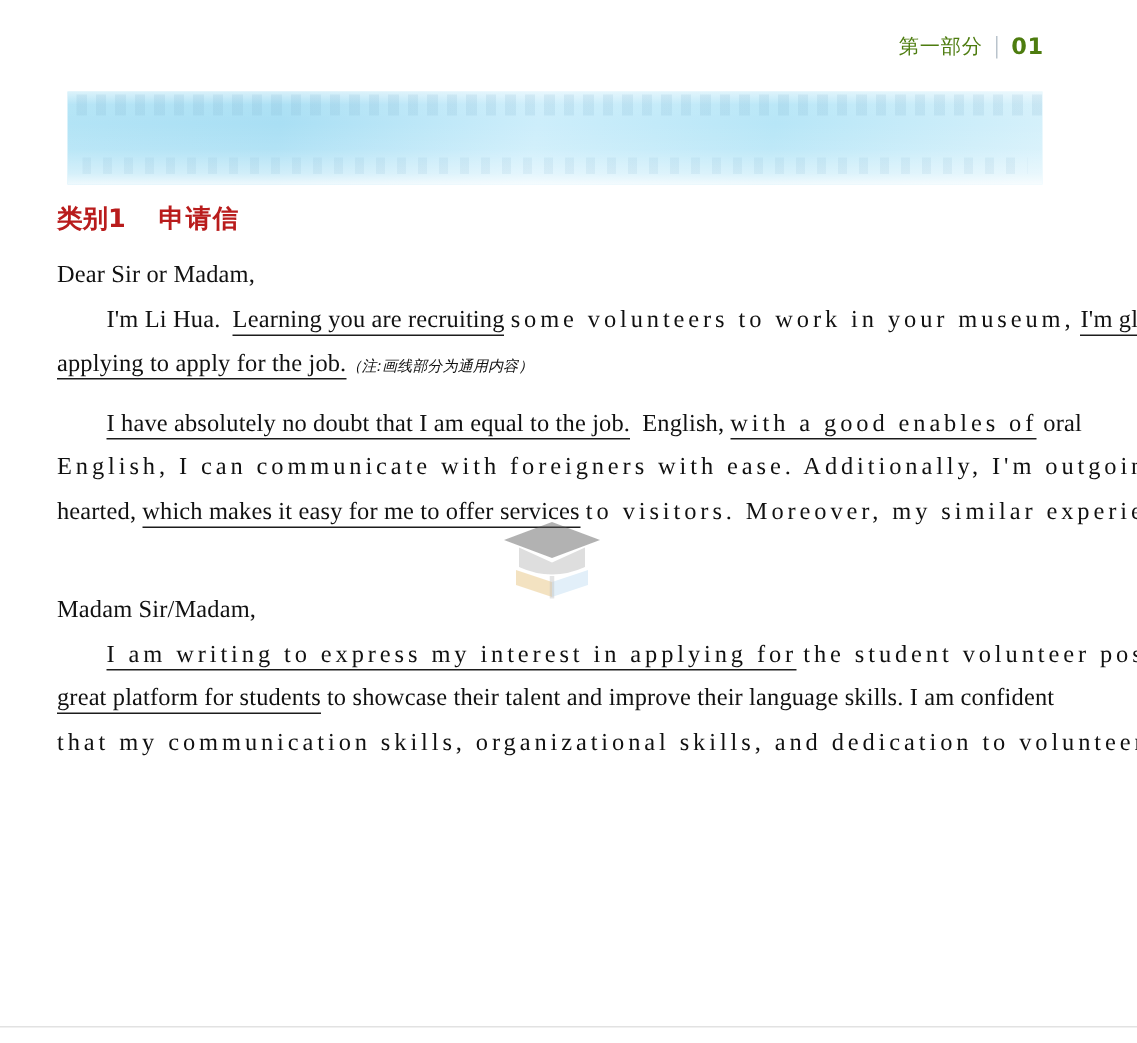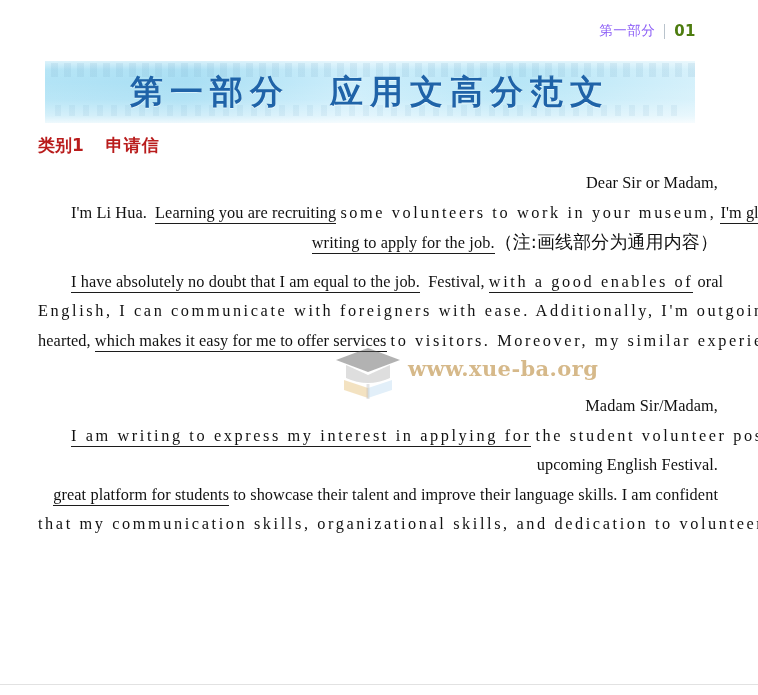--- a/index.html
+++ b/index.html
@@ -22,21 +22,21 @@
     top: 20px;
     right: 62px;
     display: flex;
     align-items: center;
     gap: 9px;
     height: 22px;
   }
   .hdr-section {
     font-family: "DejaVu Sans", "Liberation Sans", sans-serif;
     font-size: 13.5px;
-    color: #8b5cf6;
+    color: #4d7c0f;
     letter-spacing: 0.5px;
     white-space: nowrap;
   }
   .hdr-sep {
     width: 1px;
     height: 15px;
     background: #b9c3cc;
   }
   .hdr-pageno {
     font-family: "DejaVu Sans", "Liberation Sans", sans-serif;
@@ -123,37 +123,37 @@
     left: 38px;
     top: 168px;
     width: 680px;
   }
   .line {
     height: 29.5px;
     line-height: 29.5px;
     font-size: 16.3px;
     white-space: nowrap;
     letter-spacing: 0.1px;
-    text-align: right;
   }
   .line.indent { padding-left: 33px; }
   .line.right { text-align: right; padding-right: 18px; }
   .line.gap-top { margin-top: 10px; }
   .line.blankish { height: 18px; }
 
   u.ul {
     text-decoration: none;
     border-bottom: 1.2px solid #1c1c1c;
     padding-bottom: 1px;
   }
   .sp { letter-spacing: 0; }
   .wide { letter-spacing: 2.6px; }
   .cn {
     font-family: "DejaVu Sans", "Liberation Sans", sans-serif;
-    font-size: 18px;
+    font-size: 10px;
+    font-style: italic;
   }
 
   
   .watermark {
     position: absolute;
     left: 332px;
     top: 344px;
     width: 230px;
     height: 56px;
     pointer-events: none;
@@ -191,42 +191,41 @@
 <body>
 
 <div class="page-header">
   <span class="hdr-section">第一部分</span>
   <span class="hdr-sep"></span>
   <span class="hdr-pageno">01</span>
 </div>
 
 <div class="banner">
   <div class="banner-ghost-low"></div>
-  <div class="banner-title">第一部分　应用文高分范文</div>
 </div>
 
 <div class="category">
   <span class="cat-num">类别1</span>
   <span class="cat-name">申请信</span>
 </div>
 
 <div class="doc">
 
   <div class="line">Dear Sir or Madam,</div>
 
   <div class="line indent">
     <span>I'm Li Hua.</span><span class="sp">&nbsp; </span><u class="ul">Learning you are recruiting</u><span class="sp"> </span><span class="wide">some volunteers to work in your museum,</span><span class="sp"> </span><u class="ul">I'm gladly</u>
   </div>
 
   <div class="line">
-    <u class="ul">writing to apply for the job.</u><span class="cn">（注:画线部分为通用内容）</span>
+    <u class="ul">applying to apply for the job.</u><span class="cn">（注:画线部分为通用内容）</span>
   </div>
 
   <div class="line indent gap-top">
-    <u class="ul">I have absolutely no doubt that I am equal to the job.</u><span class="sp">&nbsp; </span><span>Festival,</span><span class="sp"> </span><u class="ul wide">with a good enables of</u><span class="sp"> </span><span>oral</span>
+    <u class="ul">I have absolutely no doubt that I am equal to the job.</u><span class="sp">&nbsp; </span><span>English,</span><span class="sp"> </span><u class="ul wide">with a good enables of</u><span class="sp"> </span><span>oral</span>
   </div>
 
   <div class="line wide">English, I can communicate with foreigners with ease.  Additionally, I'm outgoing and warm-</div>
 
   <div class="line">
     <span>hearted,</span><span class="sp"> </span><u class="ul">which makes it easy for me to offer services</u><span class="sp"> </span><span class="wide">to visitors.  Moreover, my similar experience as</span>
   </div>
 
 
 
@@ -234,37 +233,35 @@
 
 
   <div class="line blankish"></div>
 
   <div class="line">Madam Sir/Madam,</div>
 
   <div class="line indent">
     <u class="ul wide">I am writing to express my interest in applying for</u><span class="sp"> </span><span class="wide">the student volunteer position for the</span>
   </div>
 
-  <div class="line">upcoming English Festival.</div>
 
 
   <div class="line">
     <u class="ul">great platform for students</u><span class="sp"> </span><span>to showcase their talent and improve their language skills.  I am confident</span>
   </div>
 
   <div class="line">
     <span class="wide">that my communication skills, organizational skills, and dedication to volunteer work</span>
   </div>
 
 </div>
 
 <div class="watermark">
   <svg class="wm-logo" viewBox="0 0 72 56">
     <polygon points="36,4 68,16 36,28 4,16" fill="#5a5a5a" opacity="0.55"></polygon>
     <path d="M14 21 L14 34 Q36 44 58 34 L58 21 L36 31 Z" fill="#7d7d7d" opacity="0.30"></path>
     <path d="M12 36 L36 44 L36 54 L12 46 Z" fill="#eac98f" opacity="0.65"></path>
     <path d="M60 36 L36 44 L36 54 L60 46 Z" fill="#cfe6f5" opacity="0.70"></path>
     <rect x="34.5" y="40" width="3" height="15" fill="#b9b9b9" opacity="0.45"></rect>
   </svg>
-  <div class="wm-text">www.xue-ba.org</div>
 </div>
 
 <div class="footer-rule"></div>
 
 </body></html>

